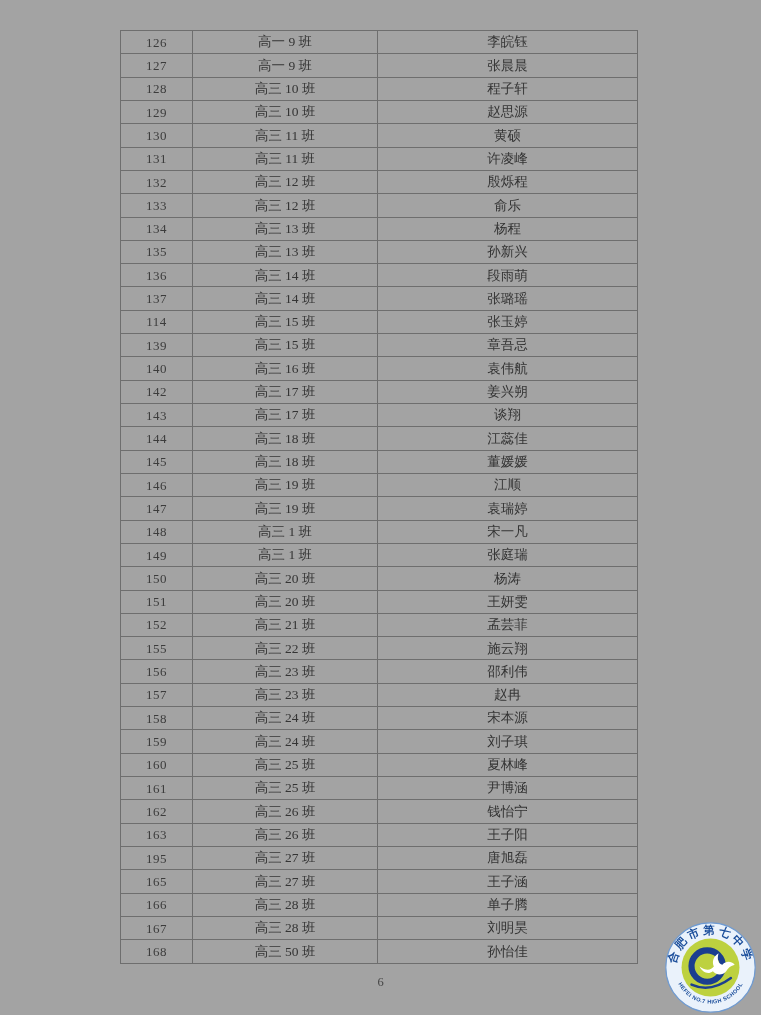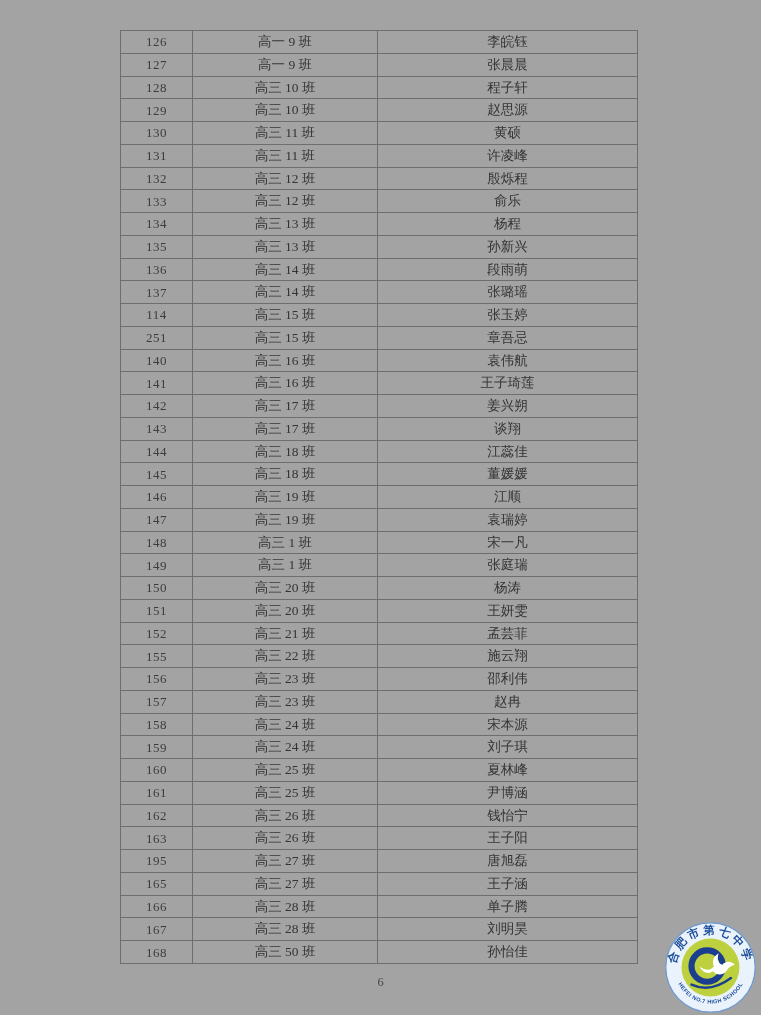--- a/index.html
+++ b/index.html
@@ -132,33 +132,28 @@
           <td class="no">137</td>
           <td>高三 14 班</td>
           <td>张璐瑶</td>
         </tr>
         <tr>
           <td class="no">114</td>
           <td>高三 15 班</td>
           <td>张玉婷</td>
         </tr>
         <tr>
-          <td class="no">251</td>
+          <td class="no">139</td>
           <td>高三 15 班</td>
           <td>章吾忌</td>
         </tr>
         <tr>
           <td class="no">140</td>
           <td>高三 16 班</td>
           <td>袁伟航</td>
-        </tr>
-        <tr>
-          <td class="no">141</td>
-          <td>高三 16 班</td>
-          <td>王子琦莲</td>
         </tr>
         <tr>
           <td class="no">142</td>
           <td>高三 17 班</td>
           <td>姜兴朔</td>
         </tr>
         <tr>
           <td class="no">143</td>
           <td>高三 17 班</td>
           <td>谈翔</td>

